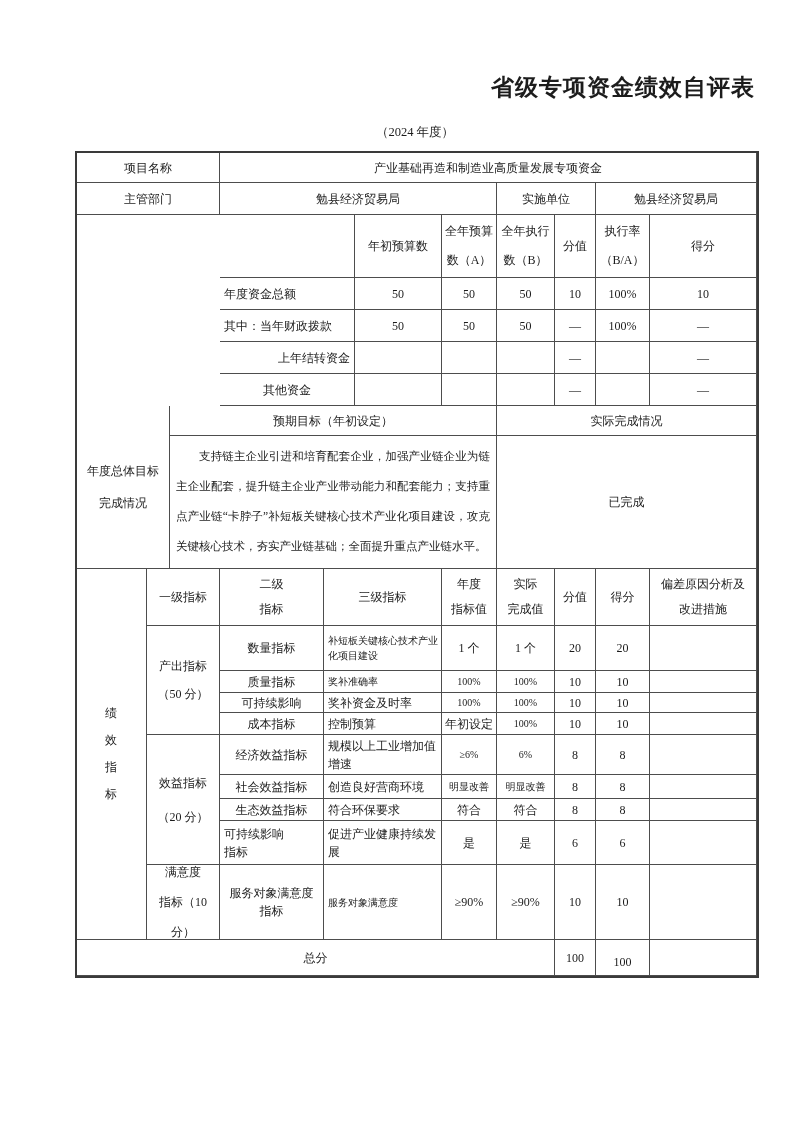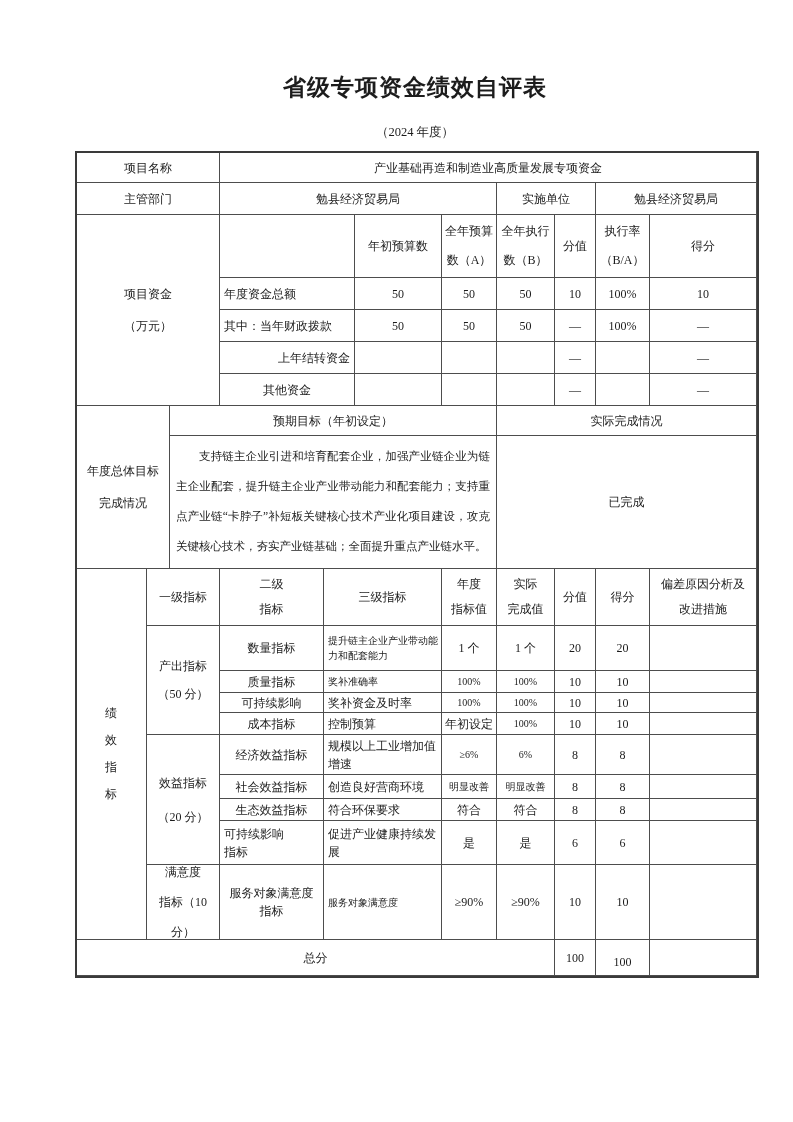--- a/index.html
+++ b/index.html
@@ -8,21 +8,21 @@
     width:793px;height:1122px;
     background:#ffffff;
     margin:0 auto;
     overflow:hidden;
     font-family:"Liberation Serif","DejaVu Serif",serif;
     color:#1c1c1c;
   }
   .content{position:absolute;left:75px;top:0;width:680px;}
   .title{
     position:absolute;top:72px;left:0;width:680px;
-    text-align:center;font-size:23px;font-weight:bold;letter-spacing:1px;
+    text-align:right;font-size:23px;font-weight:bold;letter-spacing:1px;
   }
   .subtitle{
     position:absolute;top:124px;left:0;width:680px;
     text-align:center;font-size:12.5px;
   }
   .grid{
     position:absolute;top:151px;left:0;
     display:grid;
     grid-template-columns:70px 23px 50px 104px 31px 87px 55px 58px 41px 54px 107px;
     grid-template-rows:30px 32px 63px 32px 32px 32px 32px 30px 133px 57px 45px 22px 20px 22px 40px 24px 22px 44px 75px 36px;
@@ -70,22 +70,20 @@
     <div class="grid">
 
       <div class="c" style="grid-area:1/1/2/4">项目名称</div>
       <div class="c" style="grid-area:1/4/2/12">产业基础再造和制造业高质量发展专项资金</div>
 
       <div class="c" style="grid-area:2/1/3/4">主管部门</div>
       <div class="c" style="grid-area:2/4/3/8">勉县经济贸易局</div>
       <div class="c" style="grid-area:2/8/3/10">实施单位</div>
       <div class="c" style="grid-area:2/10/3/12">勉县经济贸易局</div>
 
-      <div class="c lab32" style="grid-area:3/1/8/4">项目资金
-（万元）</div>
 
       <div class="c" style="grid-area:3/4/4/6"></div>
       <div class="c fh" style="grid-area:3/6/4/7">年初预算数</div>
       <div class="c fh" style="grid-area:3/7/4/8">全年预算
 数（A）</div>
       <div class="c fh" style="grid-area:3/8/4/9">全年执行
 数（B）</div>
       <div class="c fh" style="grid-area:3/9/4/10">分值</div>
       <div class="c fh" style="grid-area:3/10/4/11">执行率
 （B/A）</div>
@@ -145,21 +143,21 @@
 完成值</div>
       <div class="c" style="grid-area:10/9/11/10">分值</div>
       <div class="c" style="grid-area:10/10/11/11">得分</div>
       <div class="c ih" style="grid-area:10/11/11/12">偏差原因分析及
 改进措施</div>
 
       <div class="c g1" style="grid-area:11/2/15/4">产出指标
 （50 分）</div>
 
       <div class="c" style="grid-area:11/4/12/5">数量指标</div>
-      <div class="c left sm" style="grid-area:11/5/12/7">提升链主企业产业带动能力和配套能力</div>
+      <div class="c left sm" style="grid-area:11/5/12/7">补短板关键核心技术产业化项目建设</div>
       <div class="c" style="grid-area:11/7/12/8">1 个</div>
       <div class="c" style="grid-area:11/8/12/9">1 个</div>
       <div class="c" style="grid-area:11/9/12/10">20</div>
       <div class="c" style="grid-area:11/10/12/11">20</div>
       <div class="c" style="grid-area:11/11/12/12"></div>
 
       <div class="c" style="grid-area:12/4/13/5">质量指标</div>
       <div class="c left sm" style="grid-area:12/5/13/7">奖补准确率</div>
       <div class="c sm" style="grid-area:12/7/13/8">100%</div>
       <div class="c sm" style="grid-area:12/8/13/9">100%</div>

